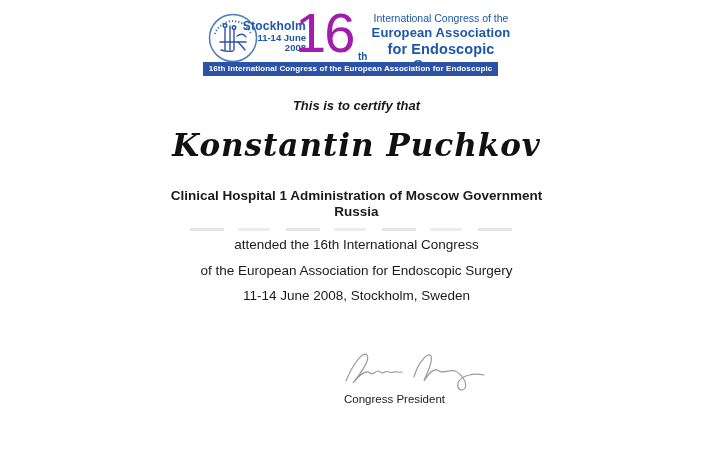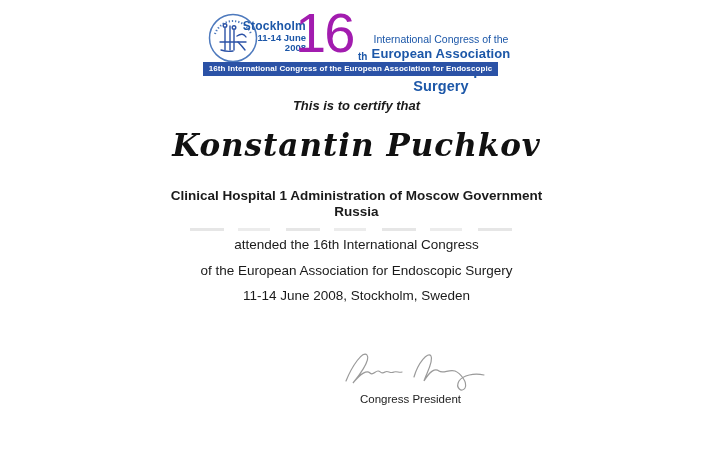--- a/index.html
+++ b/index.html
@@ -8,21 +8,21 @@
     font-family:"Liberation Sans",sans-serif;color:#1a1a1a;
   }
   
   .emblem{position:absolute;left:207px;top:12px;width:52px;height:52px;}
   .stockholm-block{position:absolute;left:228px;top:20px;width:78px;text-align:right;color:#1c57a8;line-height:1.08;}
   .stockholm-city{font-size:12px;font-weight:bold;letter-spacing:.2px;}
   .stockholm-dates,.stockholm-year{font-size:9.5px;font-weight:bold;}
   .big-number{position:absolute;left:295px;top:4px;color:#a21caf;font-size:56px;line-height:58px;font-weight:400;letter-spacing:-2px;}
   .big-number-sup{position:absolute;left:358px;top:11px;color:#1c57a8;font-size:10px;font-weight:bold;margin-top:40px;}
   .congress-title{position:absolute;left:366px;top:12px;width:150px;text-align:center;color:#1c57a8;}
-  .congress-title .t1{font-size:10.5px;line-height:13px;margin-top:21px;}
+  .congress-title .t1{font-size:10.5px;line-height:13px;}
   .congress-title .t2{font-size:13px;line-height:16px;font-weight:bold;letter-spacing:.1px;}
   .congress-title .t3{font-size:14.5px;line-height:16px;font-weight:bold;letter-spacing:.1px;}
   .banner{
     position:absolute;left:203px;top:62px;width:295px;height:14px;background:#2b52a6;
     color:#ffffff;font-size:8px;font-weight:bold;text-align:center;line-height:14px;letter-spacing:.1px;
   }
   
   .center-line{position:absolute;left:6px;width:701px;text-align:center;}
   .certify{top:98px;font-size:13px;font-weight:bold;font-style:italic;}
   .recipient{top:127px;font-family:"DejaVu Serif","Liberation Serif",serif;font-style:italic;font-weight:bold;font-size:31px;letter-spacing:1px;color:#111;}
@@ -30,21 +30,21 @@
   .affil2{top:204px;font-size:13.5px;font-weight:bold;}
   .ghost{
     position:absolute;left:190px;top:228px;width:335px;height:3px;opacity:.45;filter:blur(.7px);
     background:repeating-linear-gradient(90deg,#c9c9c9 0 34px,transparent 34px 48px,#d6d6d6 48px 80px,transparent 80px 96px);
   }
   .attend1{top:237px;font-size:13.5px;}
   .attend2{top:263px;font-size:13.5px;}
   .attend3{top:288px;font-size:13.5px;}
   
   .signature-svg{position:absolute;left:338px;top:344px;width:156px;height:50px;}
-  .sign-labels{position:absolute;left:360px;top:391px;font-size:11.5px;line-height:17.5px;color:#222;text-align:left;}
+  .sign-labels{position:absolute;left:344px;top:391px;font-size:11.5px;line-height:17.5px;color:#222;text-align:left;}
 </style>
 </head>
 <body>
 
 <div class="canvas">
 
   <div>
     <svg class="emblem" viewBox="0 0 52 52" aria-hidden="true">
       <circle cx="26" cy="26" r="23.5" fill="none" stroke="#4d79bd" stroke-width="1.5"></circle>
       <path d="M8,22 A19,19 0 0 1 44,22" fill="none" stroke="#4d79bd" stroke-width="2" stroke-dasharray="1.3 1.9"></path>

